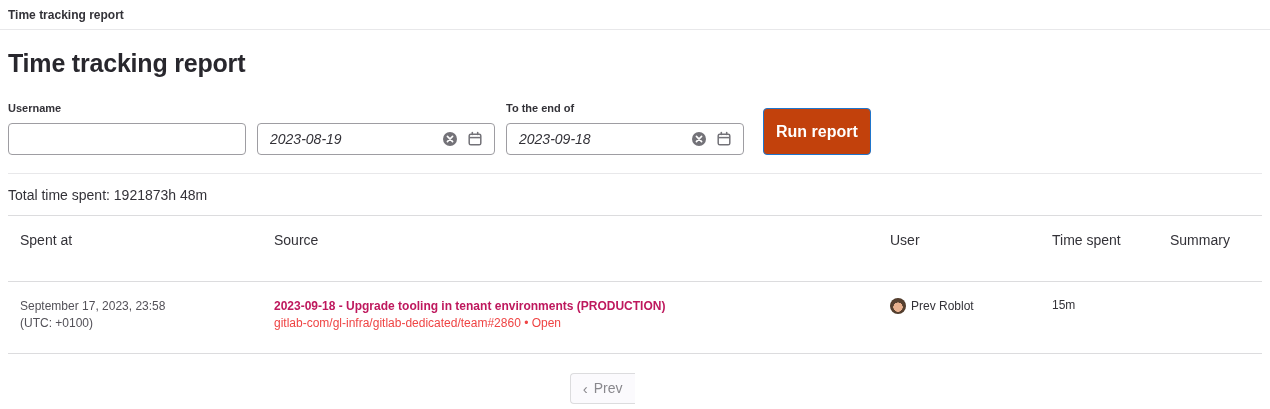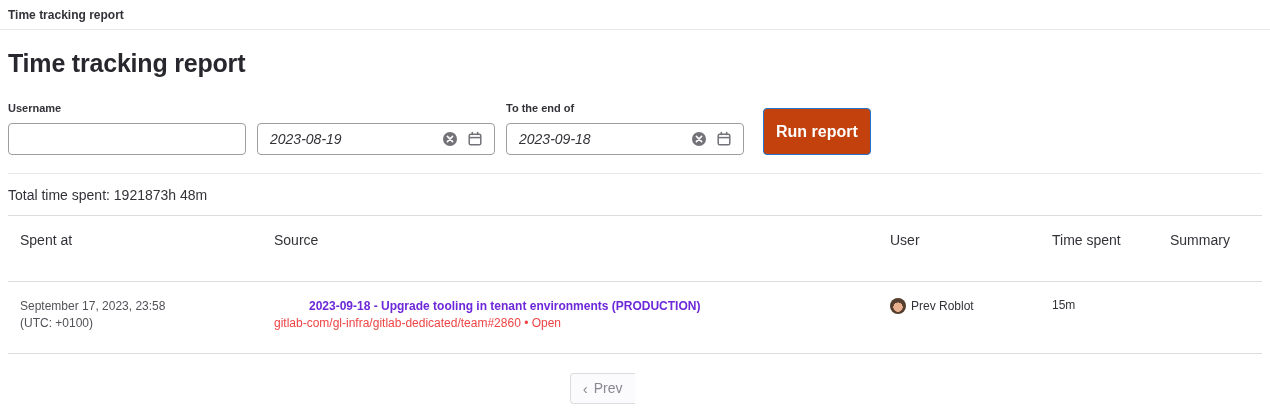--- a/index.html
+++ b/index.html
@@ -69,21 +69,21 @@
     border-collapse: collapse; table-layout: fixed;
   }
   .report-table thead tr { border-top: 1px solid #dcdcde; border-bottom: 1px solid #dcdcde; }
   .report-table th {
     text-align: left; font-size: 14px; font-weight: normal; color: #333238;
     padding: 16px 12px 33px 12px;
   }
   .report-table tbody tr { border-bottom: 1px solid #dcdcde; }
   .report-table td { padding: 16px 12px 20px 12px; vertical-align: top; font-size: 12px; }
   .spent-at { color: #535158; line-height: 1.45; }
-  .src-title { font-weight: bold; color: #6d28d9; line-height: 1.4; cursor: pointer; margin-left: 35px; }
+  .src-title { font-weight: bold; color: #be185d; line-height: 1.4; cursor: pointer; }
   .src-sub { color: #ef4444; margin-top: 0; line-height: 1.4; }
   .user-cell { display: flex; align-items: center; }
   .avatar {
     width: 16px; height: 16px; border-radius: 50%; margin-right: 5px; flex: none;
     background: radial-gradient(circle at 50% 58%, #e8b08e 0 42%, #57402f 45% 100%);
     border: 1px solid rgba(0,0,0,.08);
   }
 
   
   .pagination { display: flex; justify-content: center; margin-top: 19px; }

